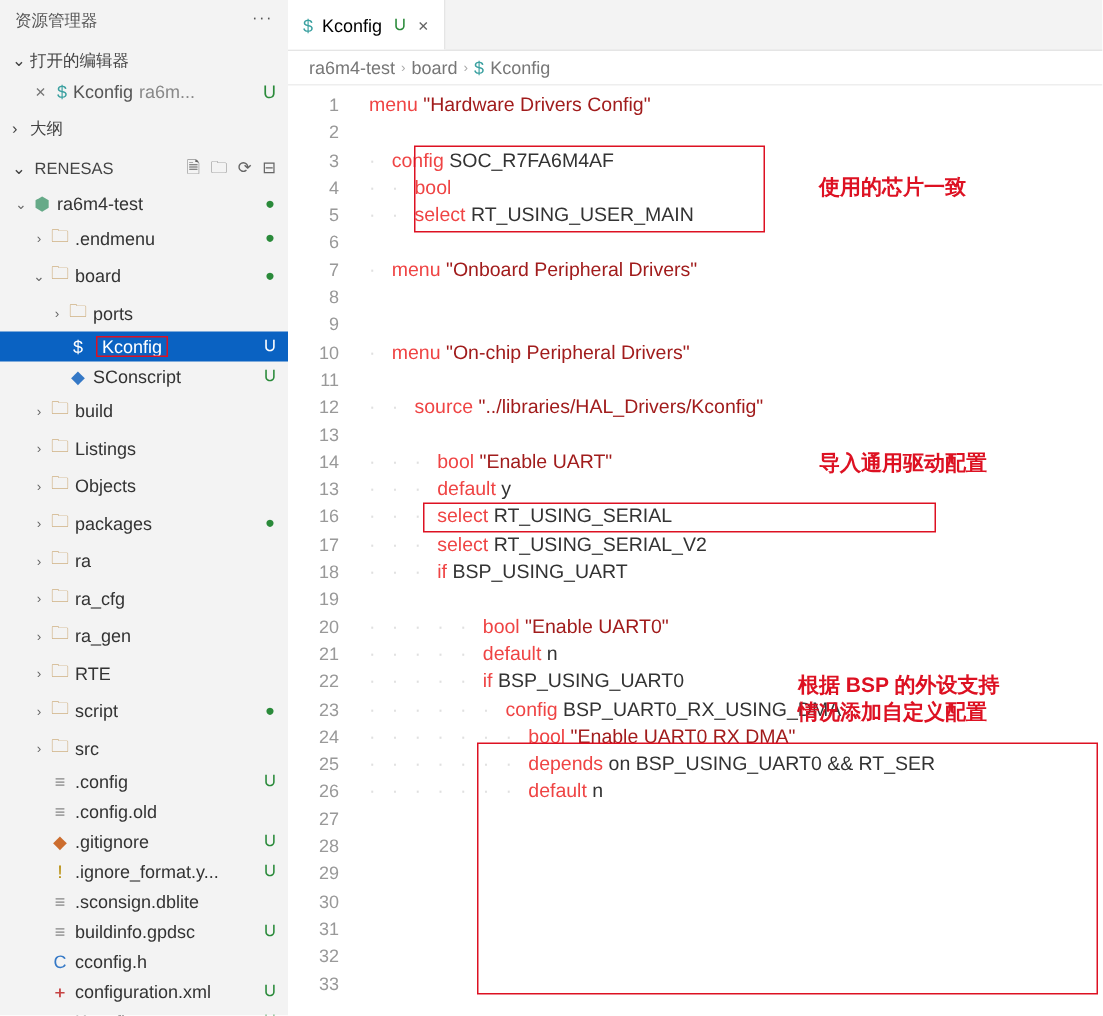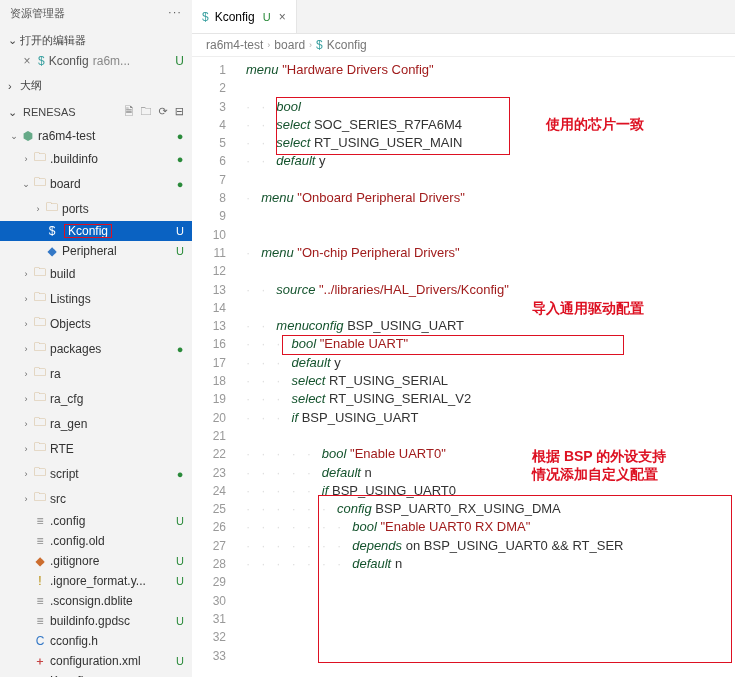--- a/index.html
+++ b/index.html
@@ -44,21 +44,21 @@
 .tab .x { margin-left: 8px; color: #666; cursor: pointer; }
 .breadcrumb { display: flex; align-items: center; padding: 4px 14px; font-size: 12px; color: #777; border-bottom: 1px solid #eee; }
 .breadcrumb span.sep { margin: 0 4px; color: #aaa; font-size: 9px; }
 .code-area { flex: 1; position: relative; font-family: Consolas, "Courier New", monospace; font-size: 13px; line-height: 18.3px; overflow: hidden; }
 .code-area .annot { position: absolute; color: #d12; font-weight: bold; font-size: 14px; z-index: 5; pointer-events: none; }
 .code-area .redbox { position: absolute; border: 1.5px solid #d12; pointer-events: none; z-index: 4; }
 .gutter { position: absolute; left: 0; top: 4px; width: 48px; text-align: right; color: #999; }
 .gutter div { padding-right: 14px; height: 18.3px; font-size: 12px; }
 .lines { position: absolute; left: 54px; top: 4px; right: 0; }
 .lines .line { height: 18.3px; white-space: pre; }
-.tok-kw { color: #14532d; font-style: italic; }
+.tok-kw { color: #ef4444; }
 .tok-str { color: #a11c1c; }
 .tok-id { color: #333; }
 .guide { color: #ddd; }
 </style>
 </head>
 <body>
 
 <div class="root">
   <div class="sidebar">
     <div class="sb-header">
@@ -102,21 +102,21 @@
         <span class="chev">⌄</span>
         <span class="icon" style="color:#6a8">⬢</span>
         <span class="label">ra6m4-test</span>
         <span class="git git-dot">●</span>
       </div>
       <div id="tree-body">
           <div class="tree-item">
             <span class="indent" style="width: 12px;"></span>
             <span class="chev">›</span>
             <span class="icon folder-icon">🗀</span>
-            <span class="label">.buildinfo</span>
+            <span class="label">.endmenu</span>
             <span class="git git-dot">●</span>
           </div>
           <div class="tree-item">
             <span class="indent" style="width: 12px;"></span>
             <span class="chev">⌄</span>
             <span class="icon folder-icon">🗀</span>
             <span class="label">board</span>
             <span class="git git-dot">●</span>
           </div>
           <div class="tree-item">
@@ -130,21 +130,21 @@
             <span class="indent" style="width: 24px;"></span>
             <span class="chev"></span>
             <span class="icon file-teal">$</span>
             <span class="label re-box-pad"><span class="boxed" style="padding: 0px 4px;">Kconfig</span></span>
             <span class="git git-U">U</span>
           </div>
           <div class="tree-item">
             <span class="indent" style="width: 24px;"></span>
             <span class="chev"></span>
             <span class="icon file-blue">◆</span>
-            <span class="label">Peripheral</span>
+            <span class="label">SConscript</span>
             <span class="git git-U">U</span>
           </div>
           <div class="tree-item">
             <span class="indent" style="width: 12px;"></span>
             <span class="chev">›</span>
             <span class="icon folder-icon">🗀</span>
             <span class="label">build</span>
             <span class="git git-U"></span>
           </div>
           <div class="tree-item">
@@ -326,53 +326,51 @@
           <div>28</div>
           <div>29</div>
           <div>30</div>
           <div>31</div>
           <div>32</div>
           <div>33</div>
         </div>
       <div class="lines" id="lines">
           <div class="line"><span class="tok-kw">menu</span> <span class="tok-str">"Hardware Drivers Config"</span></div>
           <div class="line"></div>
+          <div class="line"><span class="guide" style="color: rgb(224, 224, 224);">·   </span><span class="tok-kw">config</span> <span class="tok-id">SOC_R7FA6M4AF</span></div>
           <div class="line"><span class="guide" style="color: rgb(224, 224, 224);">·   </span><span class="guide" style="color: rgb(224, 224, 224);">·   </span><span class="tok-kw">bool</span></div>
-          <div class="line"><span class="guide" style="color: rgb(224, 224, 224);">·   </span><span class="guide" style="color: rgb(224, 224, 224);">·   </span><span class="tok-kw">select</span> <span class="tok-id">SOC_SERIES_R7FA6M4</span></div>
           <div class="line"><span class="guide" style="color: rgb(224, 224, 224);">·   </span><span class="guide" style="color: rgb(224, 224, 224);">·   </span><span class="tok-kw">select</span> <span class="tok-id">RT_USING_USER_MAIN</span></div>
-          <div class="line"><span class="guide" style="color: rgb(224, 224, 224);">·   </span><span class="guide" style="color: rgb(224, 224, 224);">·   </span><span class="tok-kw">default</span> <span class="tok-id">y</span></div>
           <div class="line"></div>
           <div class="line"><span class="guide" style="color: rgb(224, 224, 224);">·   </span><span class="tok-kw">menu</span> <span class="tok-str">"Onboard Peripheral Drivers"</span></div>
           <div class="line"></div>
           <div class="line"></div>
           <div class="line"><span class="guide" style="color: rgb(224, 224, 224);">·   </span><span class="tok-kw">menu</span> <span class="tok-str">"On-chip Peripheral Drivers"</span></div>
           <div class="line"></div>
           <div class="line"><span class="guide" style="color: rgb(224, 224, 224);">·   </span><span class="guide" style="color: rgb(224, 224, 224);">·   </span><span class="tok-kw">source</span> <span class="tok-str">"../libraries/HAL_Drivers/Kconfig"</span></div>
           <div class="line"></div>
-          <div class="line"><span class="guide" style="color: rgb(224, 224, 224);">·   </span><span class="guide" style="color: rgb(224, 224, 224);">·   </span><span class="tok-kw">menuconfig</span> <span class="tok-id">BSP_USING_UART</span></div>
           <div class="line"><span class="guide" style="color: rgb(224, 224, 224);">·   </span><span class="guide" style="color: rgb(224, 224, 224);">·   </span><span class="guide" style="color: rgb(224, 224, 224);">·   </span><span class="tok-kw">bool</span> <span class="tok-str">"Enable UART"</span></div>
           <div class="line"><span class="guide" style="color: rgb(224, 224, 224);">·   </span><span class="guide" style="color: rgb(224, 224, 224);">·   </span><span class="guide" style="color: rgb(224, 224, 224);">·   </span><span class="tok-kw">default</span> <span class="tok-id">y</span></div>
           <div class="line"><span class="guide" style="color: rgb(224, 224, 224);">·   </span><span class="guide" style="color: rgb(224, 224, 224);">·   </span><span class="guide" style="color: rgb(224, 224, 224);">·   </span><span class="tok-kw">select</span> <span class="tok-id">RT_USING_SERIAL</span></div>
           <div class="line"><span class="guide" style="color: rgb(224, 224, 224);">·   </span><span class="guide" style="color: rgb(224, 224, 224);">·   </span><span class="guide" style="color: rgb(224, 224, 224);">·   </span><span class="tok-kw">select</span> <span class="tok-id">RT_USING_SERIAL_V2</span></div>
           <div class="line"><span class="guide" style="color: rgb(224, 224, 224);">·   </span><span class="guide" style="color: rgb(224, 224, 224);">·   </span><span class="guide" style="color: rgb(224, 224, 224);">·   </span><span class="tok-kw">if</span> <span class="tok-id">BSP_USING_UART</span></div>
           <div class="line"></div>
           <div class="line"><span class="guide" style="color: rgb(224, 224, 224);">·   </span><span class="guide" style="color: rgb(224, 224, 224);">·   </span><span class="guide" style="color: rgb(224, 224, 224);">·   </span><span class="guide" style="color: rgb(224, 224, 224);">·   </span><span class="guide" style="color: rgb(224, 224, 224);">·   </span><span class="tok-kw">bool</span> <span class="tok-str">"Enable UART0"</span></div>
           <div class="line"><span class="guide" style="color: rgb(224, 224, 224);">·   </span><span class="guide" style="color: rgb(224, 224, 224);">·   </span><span class="guide" style="color: rgb(224, 224, 224);">·   </span><span class="guide" style="color: rgb(224, 224, 224);">·   </span><span class="guide" style="color: rgb(224, 224, 224);">·   </span><span class="tok-kw">default</span> <span class="tok-id">n</span></div>
           <div class="line"><span class="guide" style="color: rgb(224, 224, 224);">·   </span><span class="guide" style="color: rgb(224, 224, 224);">·   </span><span class="guide" style="color: rgb(224, 224, 224);">·   </span><span class="guide" style="color: rgb(224, 224, 224);">·   </span><span class="guide" style="color: rgb(224, 224, 224);">·   </span><span class="tok-kw">if</span> <span class="tok-id">BSP_USING_UART0</span></div>
           <div class="line"><span class="guide" style="color: rgb(224, 224, 224);">·   </span><span class="guide" style="color: rgb(224, 224, 224);">·   </span><span class="guide" style="color: rgb(224, 224, 224);">·   </span><span class="guide" style="color: rgb(224, 224, 224);">·   </span><span class="guide" style="color: rgb(224, 224, 224);">·   </span><span class="guide" style="color: rgb(224, 224, 224);">·   </span><span class="tok-kw">config</span> <span class="tok-id">BSP_UART0_RX_USING_DMA</span></div>
           <div class="line"><span class="guide" style="color: rgb(224, 224, 224);">·   </span><span class="guide" style="color: rgb(224, 224, 224);">·   </span><span class="guide" style="color: rgb(224, 224, 224);">·   </span><span class="guide" style="color: rgb(224, 224, 224);">·   </span><span class="guide" style="color: rgb(224, 224, 224);">·   </span><span class="guide" style="color: rgb(224, 224, 224);">·   </span><span class="guide" style="color: rgb(224, 224, 224);">·   </span><span class="tok-kw">bool</span> <span class="tok-str">"Enable UART0 RX DMA"</span></div>
           <div class="line"><span class="guide" style="color: rgb(224, 224, 224);">·   </span><span class="guide" style="color: rgb(224, 224, 224);">·   </span><span class="guide" style="color: rgb(224, 224, 224);">·   </span><span class="guide" style="color: rgb(224, 224, 224);">·   </span><span class="guide" style="color: rgb(224, 224, 224);">·   </span><span class="guide" style="color: rgb(224, 224, 224);">·   </span><span class="guide" style="color: rgb(224, 224, 224);">·   </span><span class="tok-kw">depends</span> <span class="tok-id">on BSP_USING_UART0 &amp;&amp; RT_SER</span></div>
           <div class="line"><span class="guide" style="color: rgb(224, 224, 224);">·   </span><span class="guide" style="color: rgb(224, 224, 224);">·   </span><span class="guide" style="color: rgb(224, 224, 224);">·   </span><span class="guide" style="color: rgb(224, 224, 224);">·   </span><span class="guide" style="color: rgb(224, 224, 224);">·   </span><span class="guide" style="color: rgb(224, 224, 224);">·   </span><span class="guide" style="color: rgb(224, 224, 224);">·   </span><span class="tok-kw">default</span> <span class="tok-id">n</span></div>
           <div class="line"></div>
         </div>
 
       <div class="redbox" style="left:84px; top:40px; width:234px; height:58px"></div>
       <div class="annot" style="left:354px; top:58px">使用的芯片一致</div>
 
-      <div class="annot" style="left:340px; top:242px">导入通用驱动配置</div>
+      <div class="annot" style="left:354px; top:242px">导入通用驱动配置</div>
       <div class="redbox" style="left:90px; top:278px; width:342px; height:20px"></div>
 
       <div class="annot" style="left:340px; top:390px">根据 BSP 的外设支持</div>
       <div class="annot" style="left:340px; top:408px">情况添加自定义配置</div>
       <div class="redbox" style="left:126px; top:438px; width:414px; height:168px"></div>
     </div>
   </div>
 </div>
 
 </body></html>

